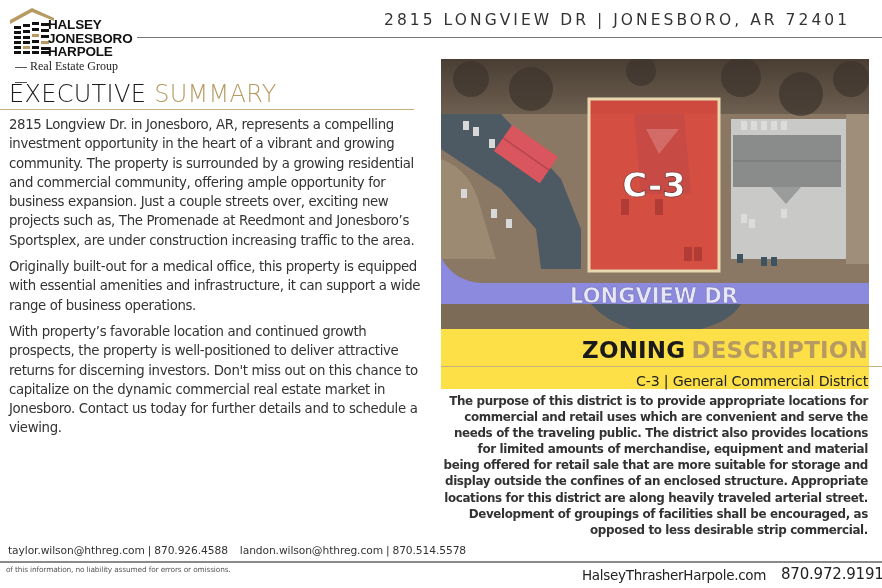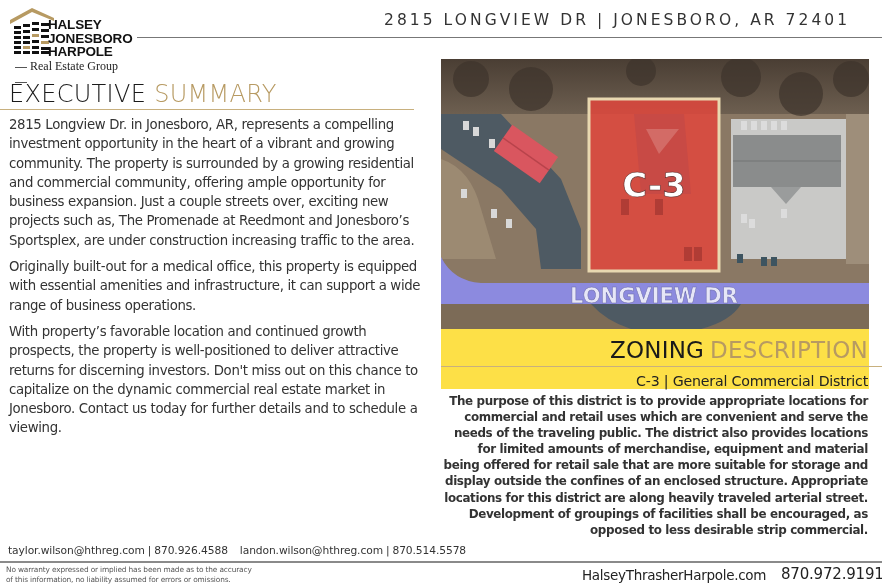--- a/index.html
+++ b/index.html
@@ -31,21 +31,21 @@
       letter-spacing: -0.35px; }
     .exec-body p { margin-bottom: 7px; }
 
     
     .aerial { position: absolute; left: 441px; top: 59px; width: 428px; height: 330px; overflow: hidden;
       background: #fde047; }
     .aerial svg { display: block; }
 
     
     .zoning-title { position: absolute; right: 14px; top: 337px; font-family: "DejaVu Sans", sans-serif;
-      font-size: 23px; font-weight: 400; color: #1a1a1a; white-space: nowrap; letter-spacing: 0.2px; }
+      font-size: 23px; font-weight: 700; color: #1a1a1a; white-space: nowrap; letter-spacing: 0.2px; }
     .zoning-title .gold { color: #b79a62; margin-left: 6px; }
     .zoning-rule { position: absolute; left: 441px; top: 366px; width: 441px; height: 1px; background: #c8b07e; }
     .zoning-sub { position: absolute; right: 14px; top: 373px; font-family: "DejaVu Sans", sans-serif;
       font-size: 14.2px; color: #222; white-space: nowrap; letter-spacing: -0.2px; }
     .zoning-body { position: absolute; right: 14px; top: 393px; width: 430px; text-align: right;
       font-family: "DejaVu Sans", sans-serif; font-size: 11.9px; line-height: 16.1px; color: #333;
       letter-spacing: -0.35px; font-weight: bold; }
 
     
     .contacts { position: absolute; left: 8px; top: 544px; font-family: "DejaVu Sans", sans-serif;
@@ -204,17 +204,16 @@
 </div>
 <div class="zoning-rule"></div>
 <div class="zoning-sub">C-3 | General Commercial District</div>
 <div class="zoning-body">The purpose of this district is to provide appropriate locations for commercial and retail uses which are convenient and serve the needs of the traveling public. The district also provides locations for limited amounts of merchandise, equipment and material being offered for retail sale that are more suitable for storage and display outside the confines of an enclosed structure. Appropriate locations for this district are along heavily traveled arterial street. Development of groupings of facilities shall be encouraged, as opposed to less desirable strip commercial.</div>
 
 <div class="contacts">
   <span>taylor.wilson@hthreg.com</span><span class="sep">|</span><span>870.926.4588</span><span class="gap"></span><span>landon.wilson@hthreg.com</span><span class="sep">|</span><span>870.514.5578</span>
 </div>
 <div class="footer-rule"></div>
 <div class="disclaimer">
-  <div>No warranty expressed or implied has been made as to the accuracy</div>
   <div>of this information, no liability assumed for errors or omissions.</div>
 </div>
 <div class="website">HalseyThrasherHarpole.com</div>
 <div class="phone">870.972.9191</div>
 
 </body></html>

